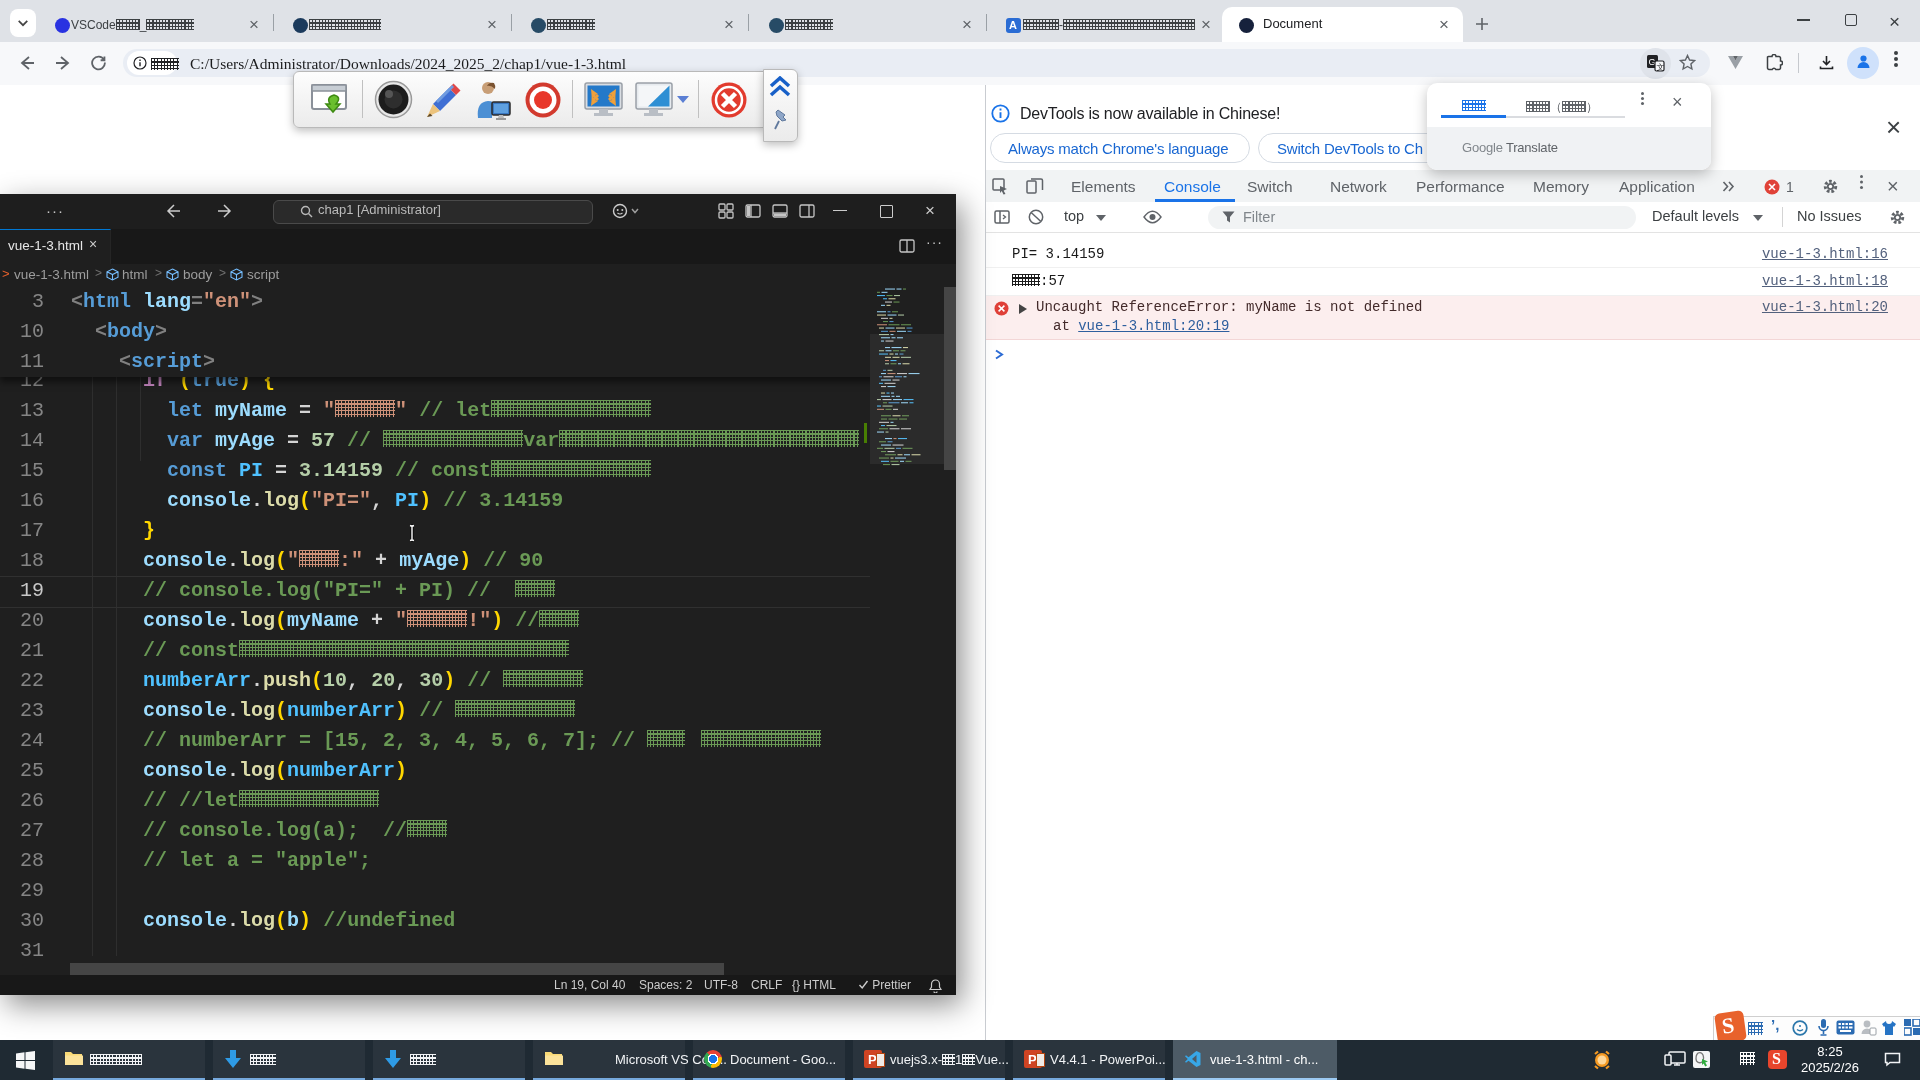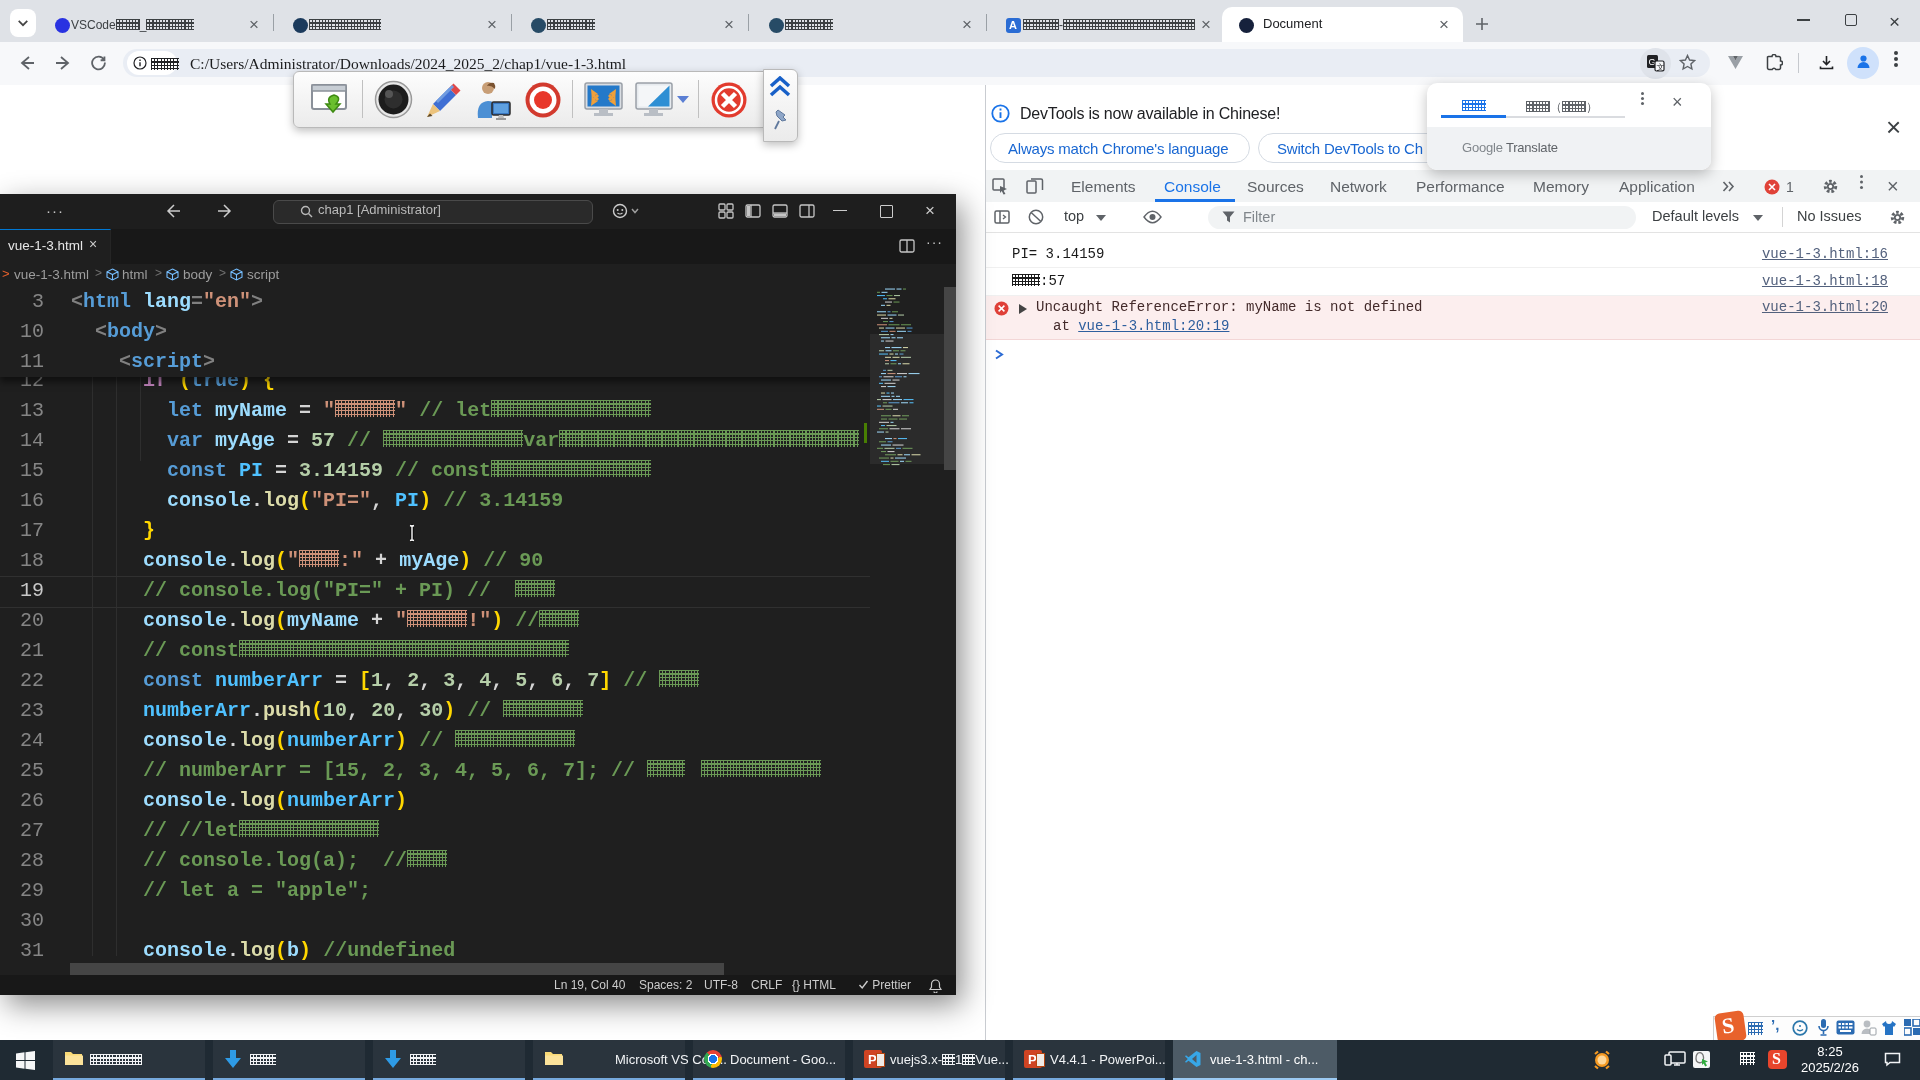--- a/index.html
+++ b/index.html
@@ -136,21 +136,21 @@
     <rect x="1" y="1" width="11" height="11" rx="1" stroke="#5f6368" stroke-width="1.5" fill="none"></rect>
     <path d="M8 8 L15 11 L11.5 12.5 L13.5 16 L11.5 16.5 L9.8 13 L8 15 Z" fill="#5f6368"></path>
   </svg>
 <svg class="ab" style="left:1026px;top:178px" width="18" height="17" viewBox="0 0 18 17">
     <rect x="1" y="3" width="9" height="12" rx="1" stroke="#5f6368" stroke-width="1.5" fill="none"></rect>
     <path d="M5 1 H15 a1.5 1.5 0 0 1 1.5 1.5 V12" stroke="#5f6368" stroke-width="1.5" fill="none"></path>
   </svg>
 <div class="ab" style="left:1071px;top:178px;font-size:15.5px;color:#5f6368;">Elements</div>
 <div class="ab" style="left:1164px;top:178px;font-size:15.5px;color:#1a73e8;">Console</div>
 <div class="ab" style="left:1155px;top:199px;width:80px;height:3px;background:#1a73e8;"></div>
-<div class="ab" style="left:1247px;top:178px;font-size:15.5px;color:#5f6368;">Sources</div>
+<div class="ab" style="left:1247px;top:178px;font-size:15.5px;color:#5f6368;">Switch</div>
 <div class="ab" style="left:1330px;top:178px;font-size:15.5px;color:#5f6368;">Network</div>
 <div class="ab" style="left:1416px;top:178px;font-size:15.5px;color:#5f6368;">Performance</div>
 <div class="ab" style="left:1533px;top:178px;font-size:15.5px;color:#5f6368;">Memory</div>
 <div class="ab" style="left:1619px;top:178px;font-size:15.5px;color:#5f6368;">Application</div>
 <svg class="ab" style="left:1722px;top:181px" width="13" height="11" viewBox="0 0 13 11">
     <path d="M1.5 1 L5.5 5.5 L1.5 10 M7 1 L11 5.5 L7 10" stroke="#5f6368" stroke-width="1.6" fill="none"></path>
   </svg>
 <svg class="ab" style="left:1764px;top:179px" width="16" height="16" viewBox="0 0 16 16">
     <circle cx="8" cy="8" r="7.5" fill="#e04238"></circle>
     <path d="M5 5 L11 11 M11 5 L5 11" stroke="#fff" stroke-width="1.6"></path>
@@ -345,21 +345,20 @@
 <div>      <span class="t">if</span> <span class="b">(</span><span class="k">true</span><span class="b">)</span> <span class="b">{</span></div>
 <div>        <span class="k">let</span> <span class="v">myName</span> = <span class="s">"<i class="z" style="width:3em"></i>"</span> <span class="c">// let<i class="z" style="width:8em"></i></span></div>
 <div>        <span class="k">var</span> <span class="v">myAge</span> = <span class="n">57</span> <span class="c">// <i class="z" style="width:7em"></i>var<i class="z" style="width:15em"></i></span></div>
 <div>        <span class="k">const</span> <span class="w">PI</span> = <span class="n">3.14159</span> <span class="c">// const<i class="z" style="width:8em"></i></span></div>
 <div>        <span class="v">console</span>.<span class="f">log</span><span class="b">(</span><span class="s">"PI="</span>, <span class="w">PI</span><span class="b">)</span> <span class="c">// 3.14159</span></div>
 <div>      <span class="b">}</span></div>
 <div>      <span class="v">console</span>.<span class="f">log</span><span class="b">(</span><span class="s">"<i class="z" style="width:2em"></i>:"</span> + <span class="v">myAge</span><span class="b">)</span> <span class="c">// 90</span></div>
 <div>      <span class="c">// console.log("PI=" + PI) //  <i class="z" style="width:2em"></i></span></div>
 <div>      <span class="v">console</span>.<span class="f">log</span><span class="b">(</span><span class="v">myName</span> + <span class="s">"<i class="z" style="width:3em"></i>!"</span><span class="b">)</span> <span class="c">//<i class="z" style="width:2em"></i></span></div>
 <div>      <span class="c">// const<i class="z" style="width:16.5em"></i></span></div>
-<div>      <span class="k">const</span> <span class="w">numberArr</span> = <span class="b">[</span><span class="n">1</span>, <span class="n">2</span>, <span class="n">3</span>, <span class="n">4</span>, <span class="n">5</span>, <span class="n">6</span>, <span class="n">7</span><span class="b">]</span> <span class="c">// <i class="z" style="width:2em"></i></span></div>
 <div>      <span class="w">numberArr</span>.<span class="f">push</span><span class="b">(</span><span class="n">10</span>, <span class="n">20</span>, <span class="n">30</span><span class="b">)</span> <span class="c">// <i class="z" style="width:4em"></i></span></div>
 <div>      <span class="v">console</span>.<span class="f">log</span><span class="b">(</span><span class="w">numberArr</span><span class="b">)</span> <span class="c">// <i class="z" style="width:6em"></i></span></div>
 <div>      <span class="c">// numberArr = [15, 2, 3, 4, 5, 6, 7]; // <i class="z" style="width:1.9em;margin-right:.8em"></i><i class="z" style="width:6em"></i></span></div>
 <div>      <span class="v">console</span>.<span class="f">log</span><span class="b">(</span><span class="w">numberArr</span><span class="b">)</span></div>
 <div>      <span class="c">// //let<i class="z" style="width:7em"></i></span></div>
 <div>      <span class="c">// console.log(a);  //<i class="z" style="width:2em"></i></span></div>
 <div>      <span class="c">// let a = "apple";</span></div>
 <div> </div>
 <div>      <span class="v">console</span>.<span class="f">log</span><span class="b">(</span><span class="v">b</span><span class="b">)</span> <span class="c">//undefined</span></div>
   </div>

